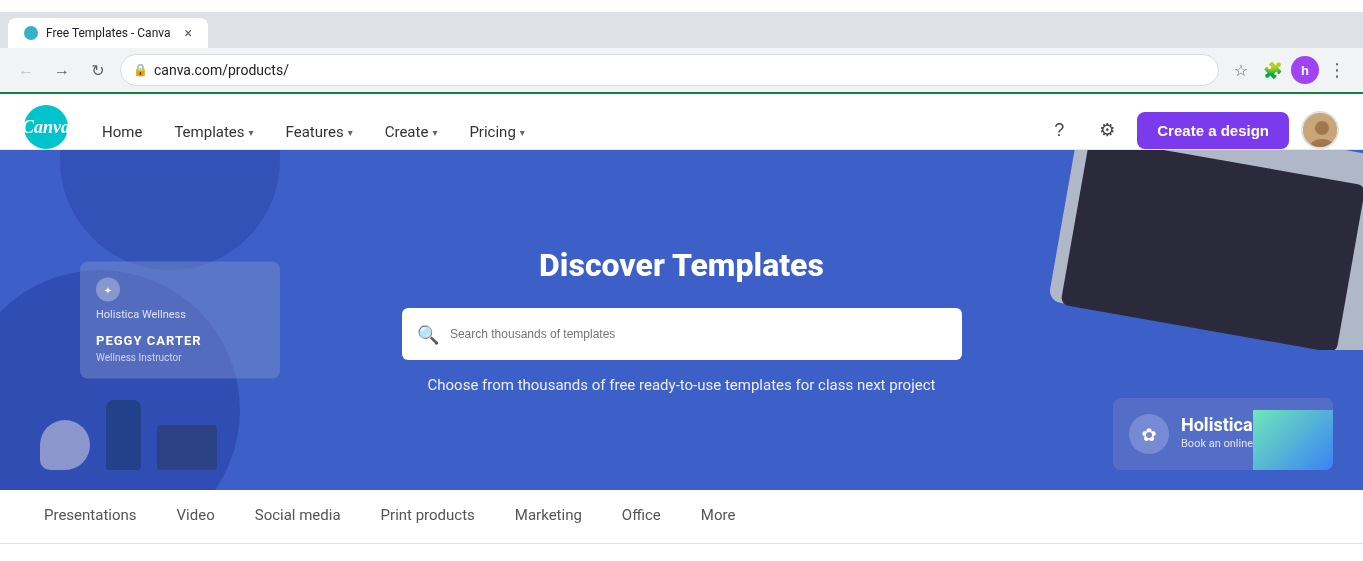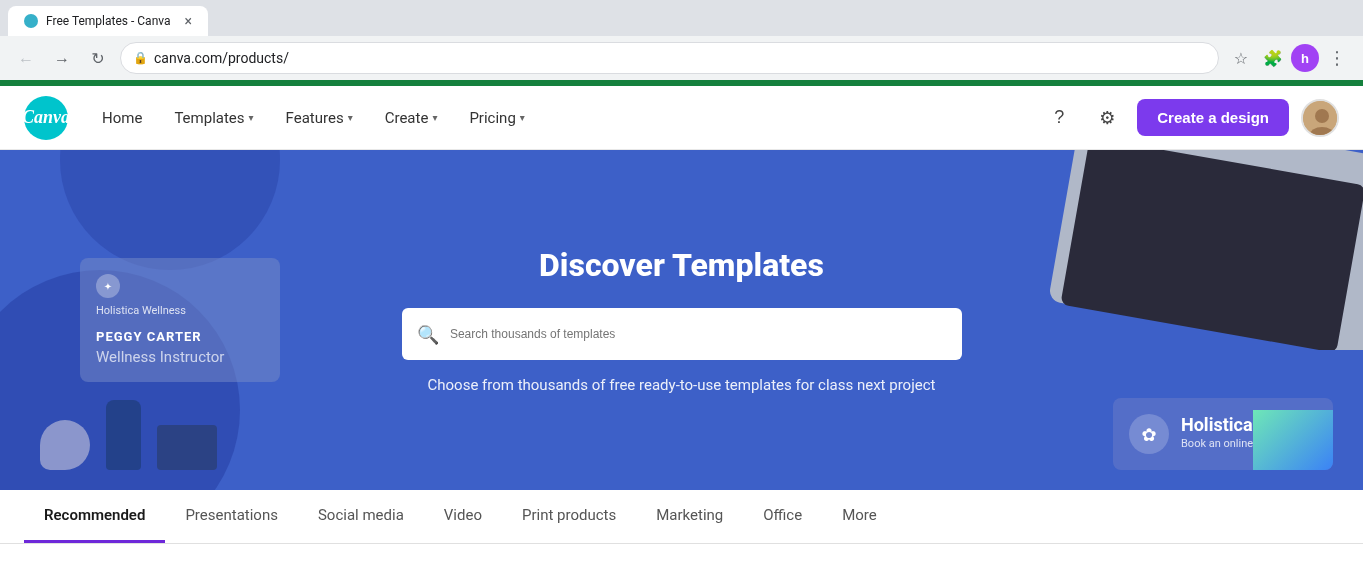--- a/index.html
+++ b/index.html
@@ -1,21 +1,22 @@
 <!DOCTYPE html>
 <html><head>
   <meta charset="utf-8">
   <style>
     * { margin: 0; padding: 0; box-sizing: border-box; }
     body { font-family: -apple-system, BlinkMacSystemFont, 'Segoe UI', Roboto, sans-serif; background: #fff; width: 1363px; overflow-x: hidden; }
 
     
     .browser-chrome {
       background: #0c4a6e;
-      border-bottom: 6px solid #15803d;
+      border-bottom: 2px solid #15803d;
+      margin-top: 12px;
     }
     .browser-tabs {
       height: 36px;
       display: flex;
       align-items: flex-end;
       padding: 0 8px;
       background: #dee1e6;
     }
     .browser-tab {
       background: #fff;
@@ -101,23 +102,23 @@
       font-size: 13px;
       font-weight: 600;
     }
     .menu-dots { font-size: 18px; }
 
     
     .page-content { background: #fff; }
 
     
     .navbar {
-      height: 64px;
-      display: flex;
-      align-items: center;
+      height: 56px;
+      display: flex;
+      align-items: flex-end;
       padding: 0 24px;
       gap: 0;
       border-bottom: 1px solid #e8e8e8;
       background: #fff;
     }
     .logo {
       width: 44px; height: 44px;
       border-radius: 50%;
       background: #00c4cc;
       display: flex; align-items: center; justify-content: center;
@@ -225,21 +226,21 @@
     .hero-card-logo {
       width: 24px; height: 24px;
       border-radius: 50%;
       background: rgba(255,255,255,0.3);
       display: flex; align-items: center; justify-content: center;
       font-size: 10px;
       margin-bottom: 6px;
     }
     .hero-card-brand { font-size: 11px; color: rgba(255,255,255,0.8); margin-bottom: 12px; }
     .hero-card-name { font-size: 13px; font-weight: 700; letter-spacing: 1px; }
-    .hero-card-sub { font-size: 15px; color: rgba(255,255,255,0.7); margin-top: 4px; }
+    .hero-card-sub { font-size: 10px; color: rgba(255,255,255,0.7); margin-top: 4px; }
 
     .hero-laptop {
       position: absolute;
       right: 0;
       top: 0;
       width: 340px;
       height: 200px;
       overflow: hidden;
     }
     .laptop-shape {
@@ -497,33 +498,30 @@
       <div class="hero-card-right-logo">✿</div>
       <div class="hero-card-right-text">
         <div class="brand">Holistica</div>
         <div class="sub">Book an online class now</div>
       </div>
       <div class="hero-card-right-img"></div>
     </div>
   </div>
 
   <div class="tabs-bar">
-    <div class="tab-item active">
-      <span>Recommended</span>
-    </div>
     <div class="tab-item">
       <span>Presentations</span>
     </div>
     <div class="tab-item">
+      <span>Video</span>
+    </div>
+    <div class="tab-item">
       <span>Social media</span>
     </div>
     <div class="tab-item">
-      <span>Video</span>
-    </div>
-    <div class="tab-item">
       <span>Print products</span>
     </div>
     <div class="tab-item">
       <span>Marketing</span>
     </div>
     <div class="tab-item">
       <span>Office</span>
     </div>
     <div class="tab-item">
       <span>More</span>

